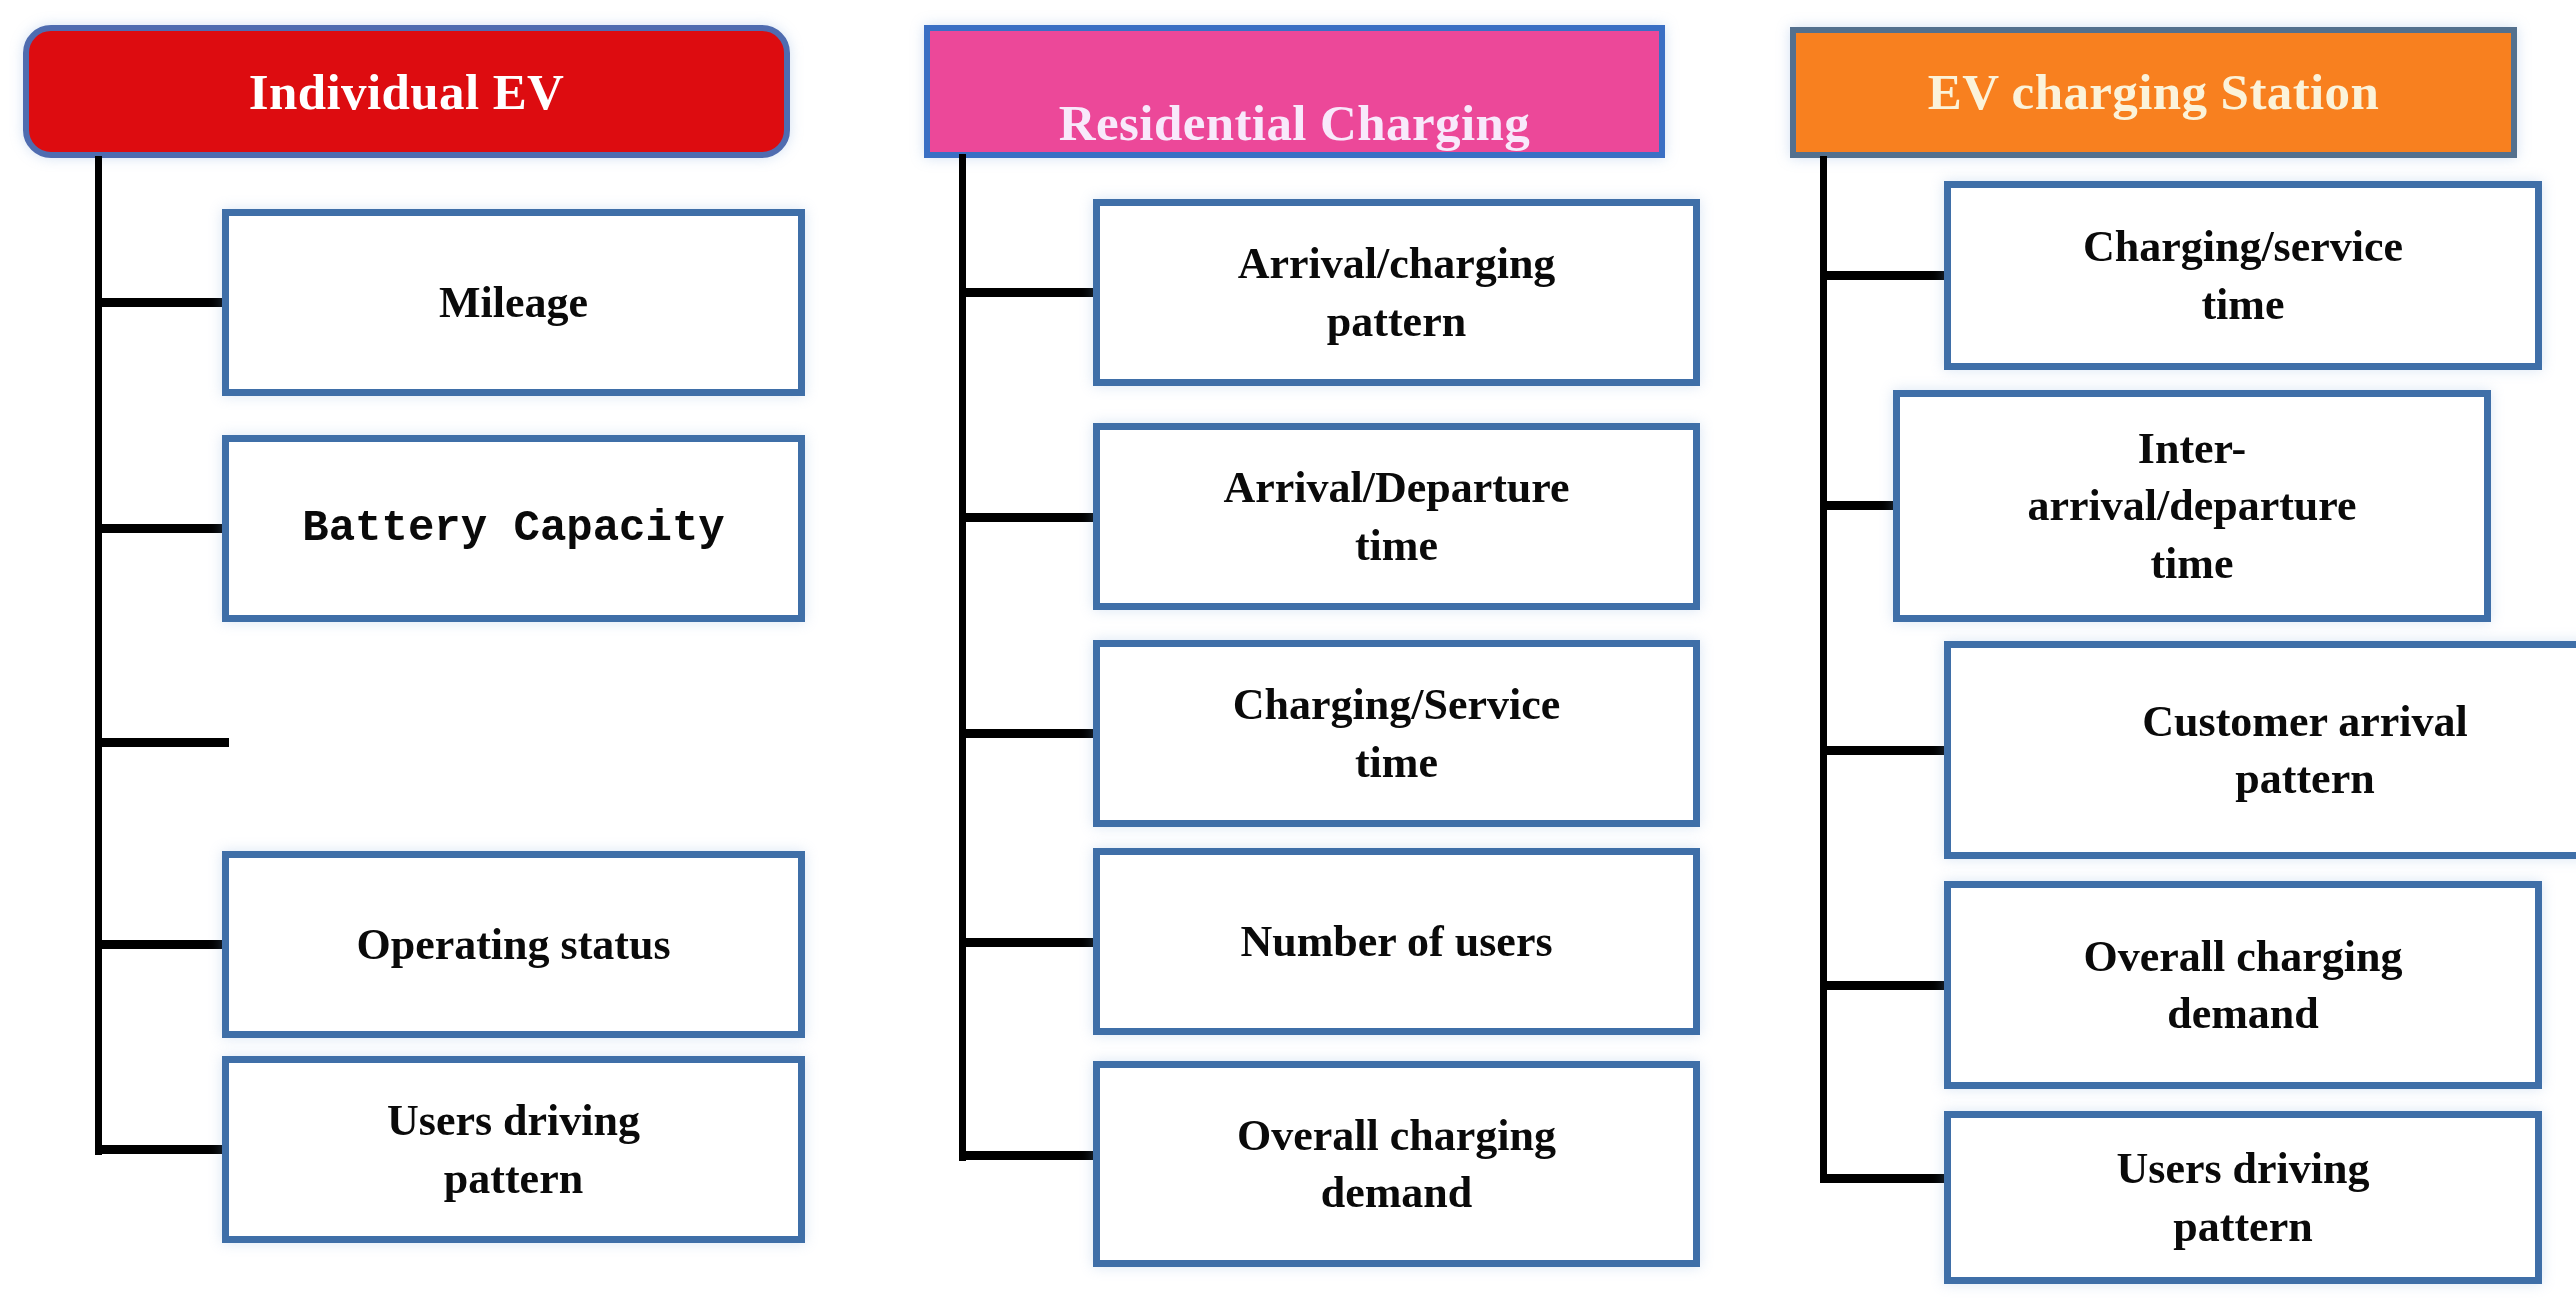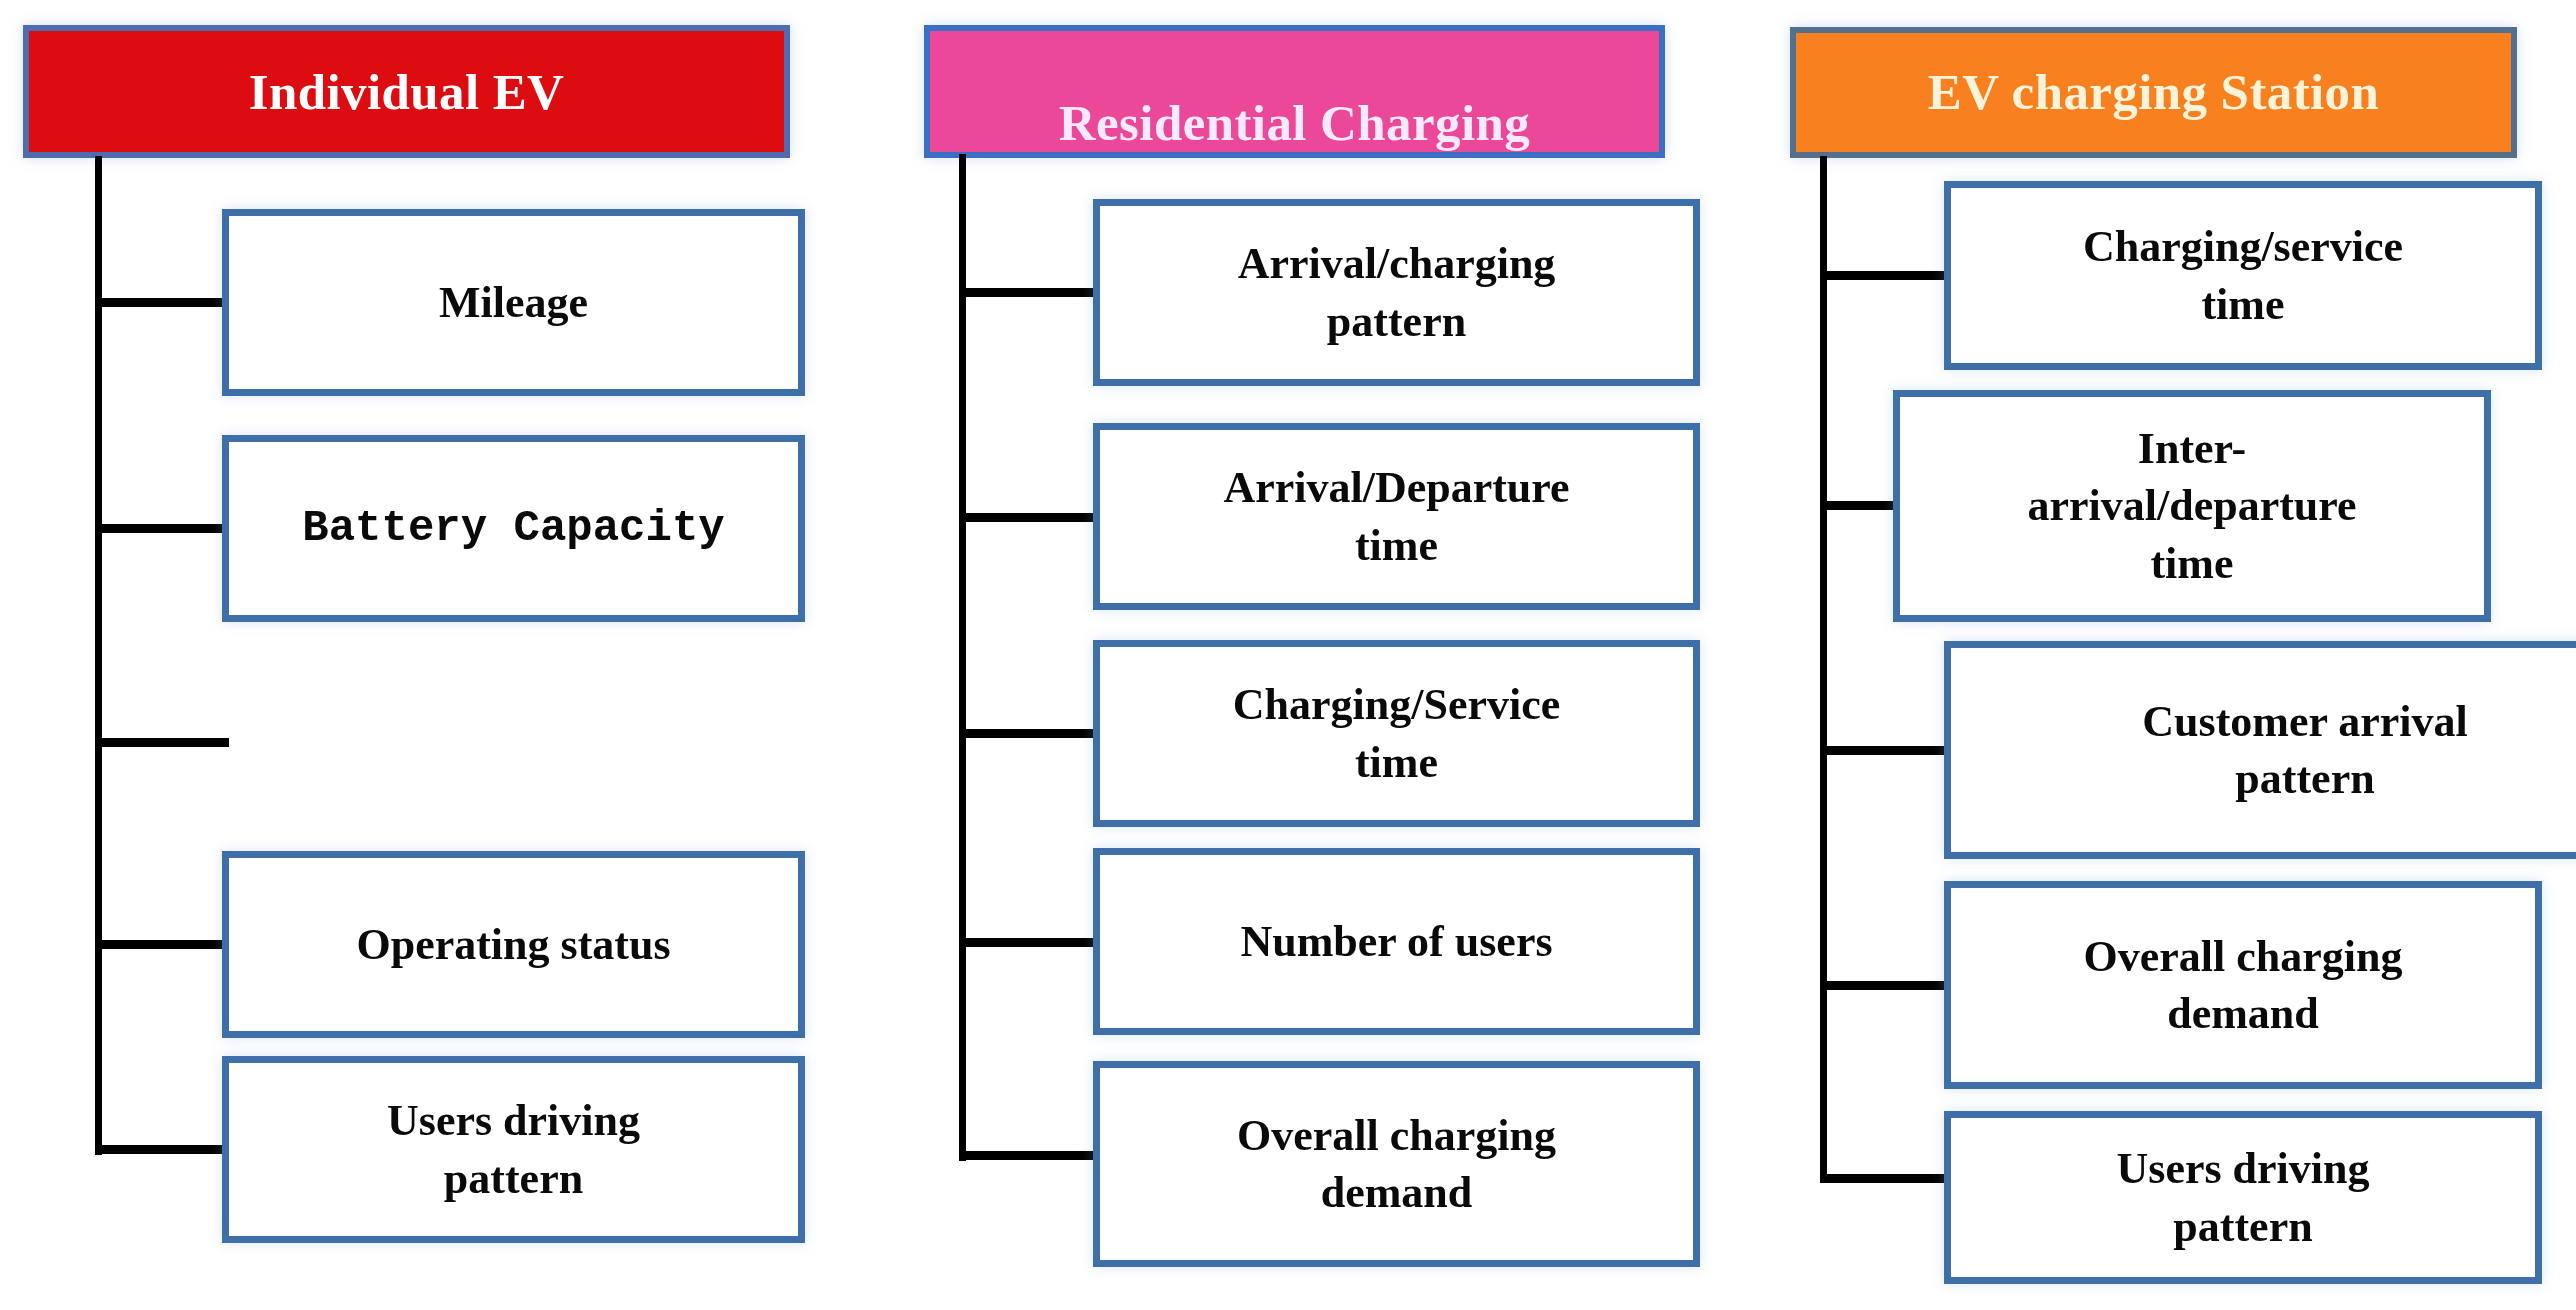--- a/index.html
+++ b/index.html
@@ -27,21 +27,21 @@
   }
   .node .lbl,.hdr .lbl{white-space:pre-line;padding:0 17.7px;}
   .vline{position:absolute;width:7px;background:#000;}
   .hline{position:absolute;height:8.8px;background:#000;}
 </style>
 </head>
 <body>
 
 <div class="stage">
 
-  <div class="hdr" style="left: 23px; top: 25px; width: 767px; height: 133px; background-color: rgb(221, 12, 16); border-color: rgb(79, 108, 176); color: rgb(255, 255, 255);">
+  <div class="hdr" style="left: 23px; top: 25px; width: 767px; height: 133px; background-color: rgb(221, 12, 16); border-color: rgb(79, 108, 176); color: rgb(255, 255, 255); border-radius: 28px;">
     <span class="lbl">Individual EV</span>
   </div>
 
   <div class="vline" style="left: 95px; top: 156px; height: 999px; background-color: rgb(0, 0, 0);"></div>
 
   <div class="hline" style="left: 95px; top: 298px; width: 134px; background-color: rgb(0, 0, 0);"></div>
   <div class="hline" style="left: 95px; top: 524px; width: 134px; background-color: rgb(0, 0, 0);"></div>
   <div class="hline" style="left: 95px; top: 738px; width: 134px; background-color: rgb(0, 0, 0);"></div>
   <div class="hline" style="left: 95px; top: 940px; width: 134px; background-color: rgb(0, 0, 0);"></div>
   <div class="hline" style="left: 95px; top: 1145px; width: 134px; background-color: rgb(0, 0, 0);"></div>

